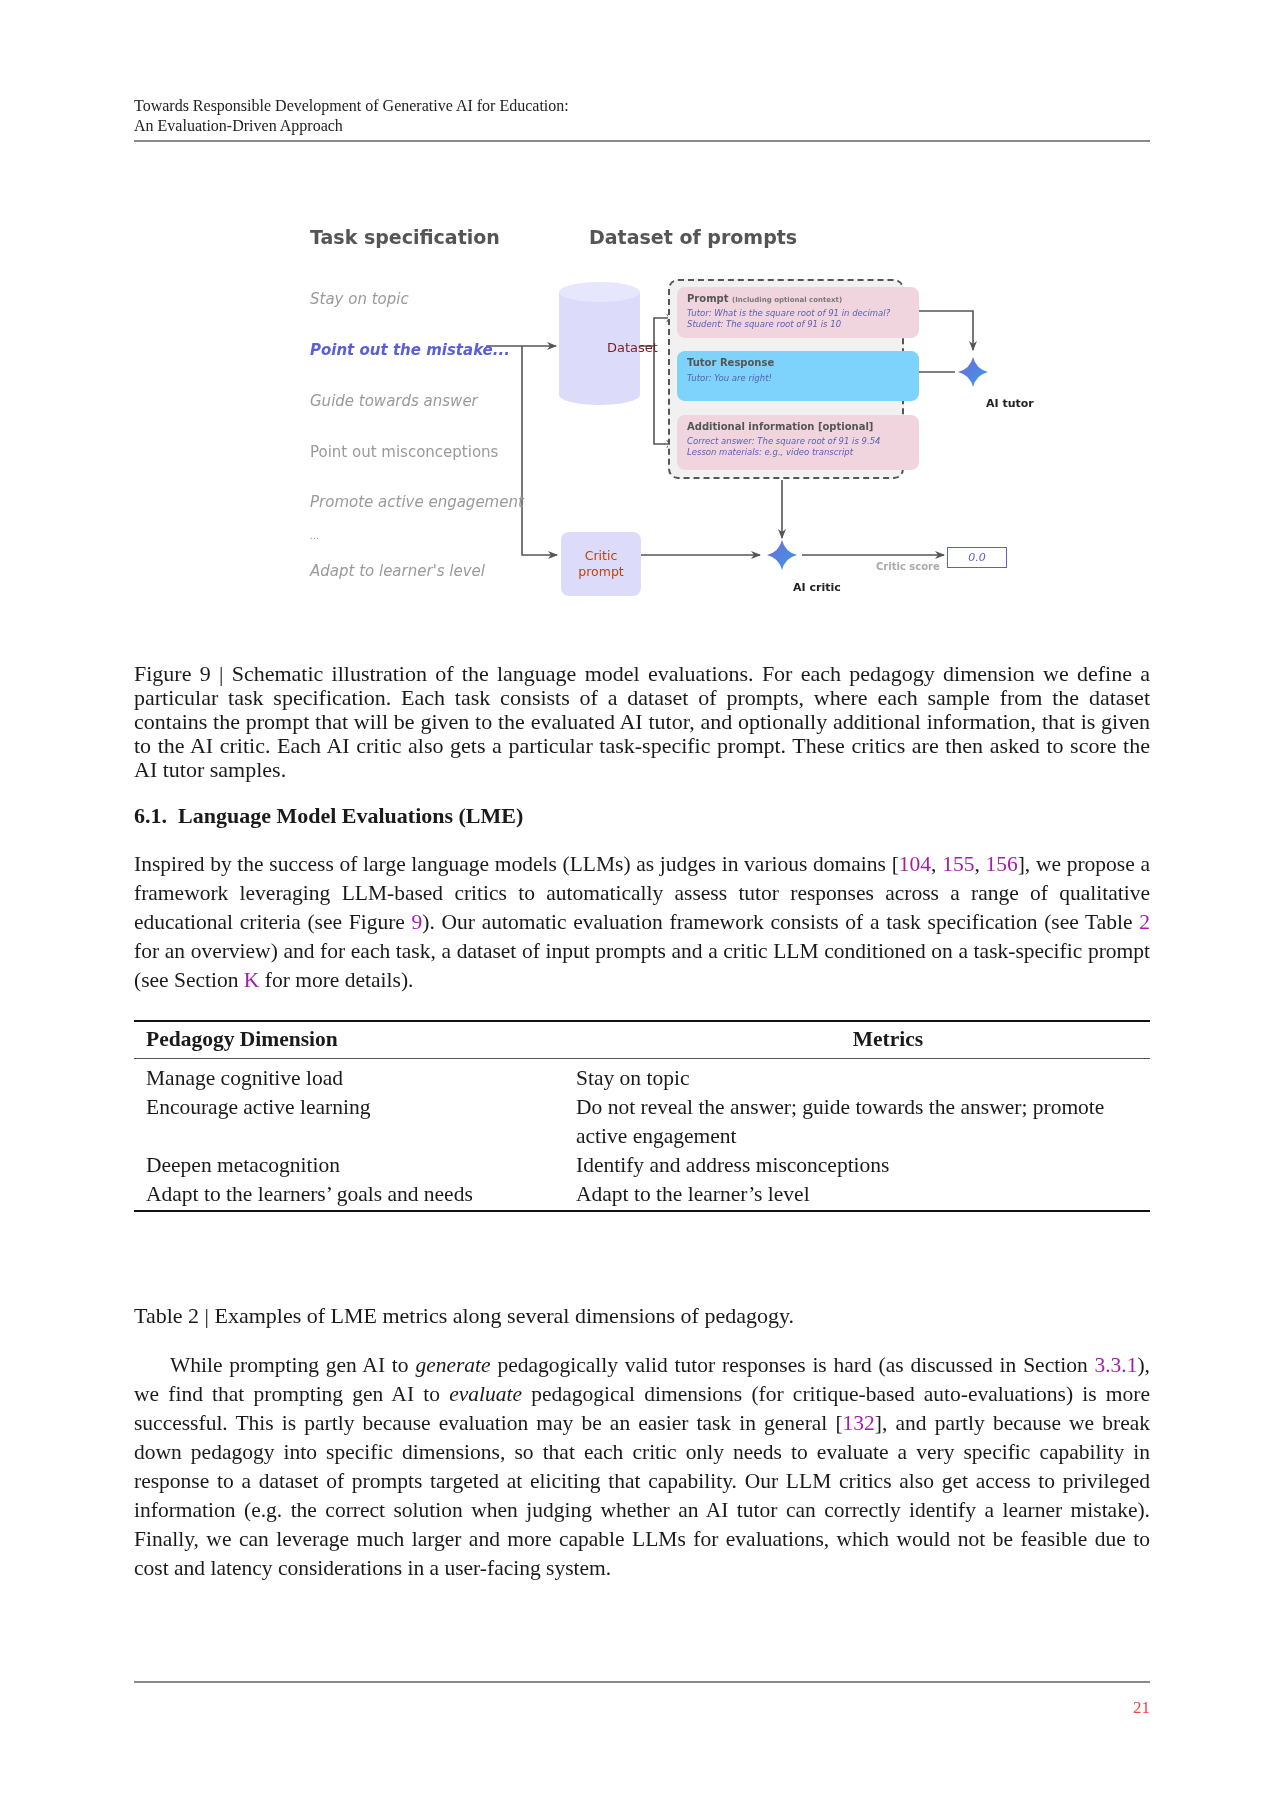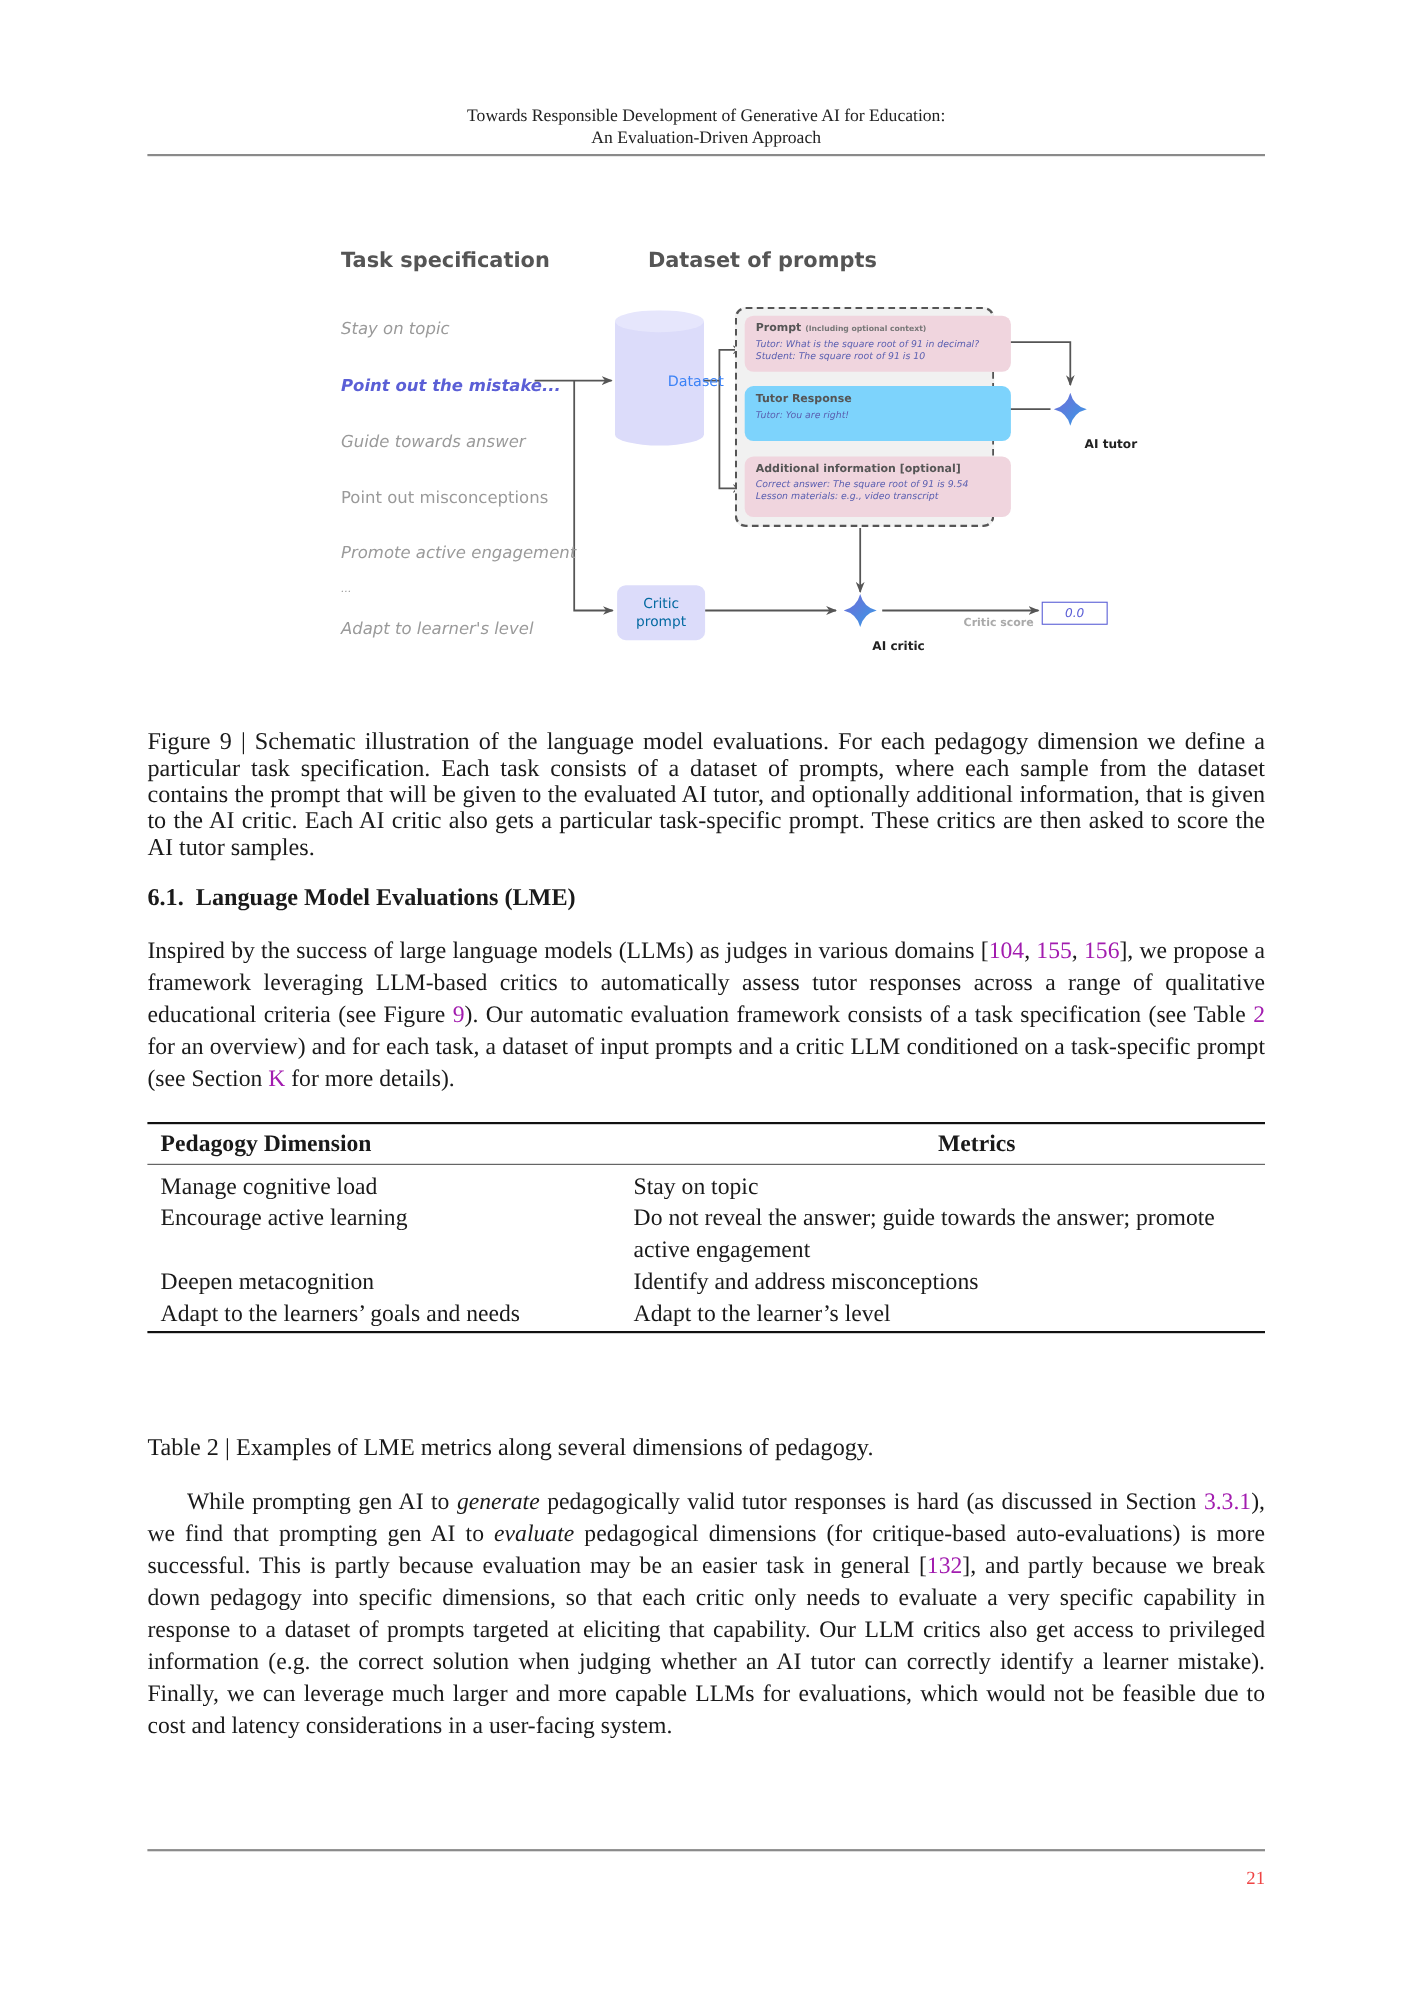--- a/index.html
+++ b/index.html
@@ -1,36 +1,36 @@
 <!DOCTYPE html>
 <html><head>
 <meta charset="utf-8">
 <style>
   html, body { margin: 0; padding: 0; background: #ffffff; }
   body { width: 1280px; height: 1811px; position: relative; font-family: "DejaVu Serif", serif; color: #1a1a1a; }
-  .header { position: absolute; left: 134px; width: 1016px; top: 96px; text-align: center; font-family: "Liberation Serif", serif; font-size: 16px; line-height: 20px; color: #222; }
+  .header { position: absolute; left: 134px; width: 1016px; top: 96px; font-family: "Liberation Serif", serif; font-size: 16px; line-height: 20px; color: #222; }
   .header-rule { position: absolute; left: 134px; width: 1016px; top: 140px; height: 2px; background: #8a8a8a; }
 
   
   .figure { position: absolute; left: 0; top: 0; width: 1280px; height: 640px; }
   .fig-text { position: absolute; font-family: "DejaVu Sans", sans-serif; margin-left: 33px; }
   .col-title { font-size: 19px; font-weight: bold; color: #555; }
   .task { font-size: 15px; font-style: italic; color: #9a9a9a; }
   .task.active { color: #5b5fd6; font-weight: bold; }
   .task.plain { font-style: normal; }
   .dataset-cyl { position: absolute; left: 559px; top: 282px; width: 81px; height: 125px; }
-  .dataset-label { font-size: 13px; color: #3b82f6; width: 81px; text-align: center; }
+  .dataset-label { font-size: 13px; color: #7f1d1d; width: 81px; text-align: center; }
   .dashed-box { position: absolute; left: 668px; top: 279px; width: 236px; height: 200px; border: 2px dashed #555; border-radius: 10px; background: #f1f1f1; box-sizing: border-box; }
   .pbox { position: absolute; left: 677px; width: 242px; border-radius: 8px; box-sizing: border-box; padding: 6px 10px; font-family: "DejaVu Sans", sans-serif; }
   .pbox .t { font-size: 10px; font-weight: bold; color: #555; }
   .pbox .t small { font-size: 7px; font-weight: bold; color: #777; }
   .pbox .b { font-size: 8.5px; font-style: italic; color: #5a5fb0; line-height: 11px; margin-top: 5px; }
   .pink { background: #f0d5de; }
   .lav { background: #7dd3fc; }
-  .critic-box { position: absolute; left: 561px; top: 532px; width: 80px; height: 50px; background: #dcdcfa; border-radius: 8px; display: flex; align-items: center; justify-content: center; text-align: center; font-family: "DejaVu Sans", sans-serif; font-size: 12.5px; line-height: 16px; color: #0369a1; }
+  .critic-box { position: absolute; left: 561px; top: 532px; width: 80px; height: 64px; background: #dcdcfa; border-radius: 8px; display: flex; align-items: center; justify-content: center; text-align: center; font-family: "DejaVu Sans", sans-serif; font-size: 12.5px; line-height: 16px; color: #c2410c; }
   .score-box { position: absolute; left: 947px; top: 547px; width: 60px; height: 21px; border: 1.5px solid #5b5fd6; box-sizing: border-box; display: flex; align-items: center; justify-content: center; font-family: "DejaVu Sans", sans-serif; font-size: 11px; font-style: italic; font-weight: normal; color: #5b5fd6; }
   .agent-label { font-size: 11px; font-weight: bold; color: #222; }
   .score-label { font-size: 10px; font-weight: bold; color: #aaa; }
   svg.arrows { position: absolute; left: 0; top: 0; }
 
   .caption { position: absolute; left: 134px; width: 1016px; font-family: "Liberation Serif", serif; font-size: 22px; line-height: 24px; color: #1a1a1a; text-align: justify; }
   .section-title { position: absolute; left: 134px; top: 803px; font-family: "Liberation Serif", serif; font-weight: bold; font-size: 22px; color: #1a1a1a; }
   .para { position: absolute; left: 134px; width: 1016px; font-family: "Liberation Serif", serif; font-size: 21.5px; line-height: 29px; color: #1a1a1a; text-align: justify; }
   .para .ind { display: inline-block; width: 36px; }
   a.ref { color: #a21caf; text-decoration: none; }

